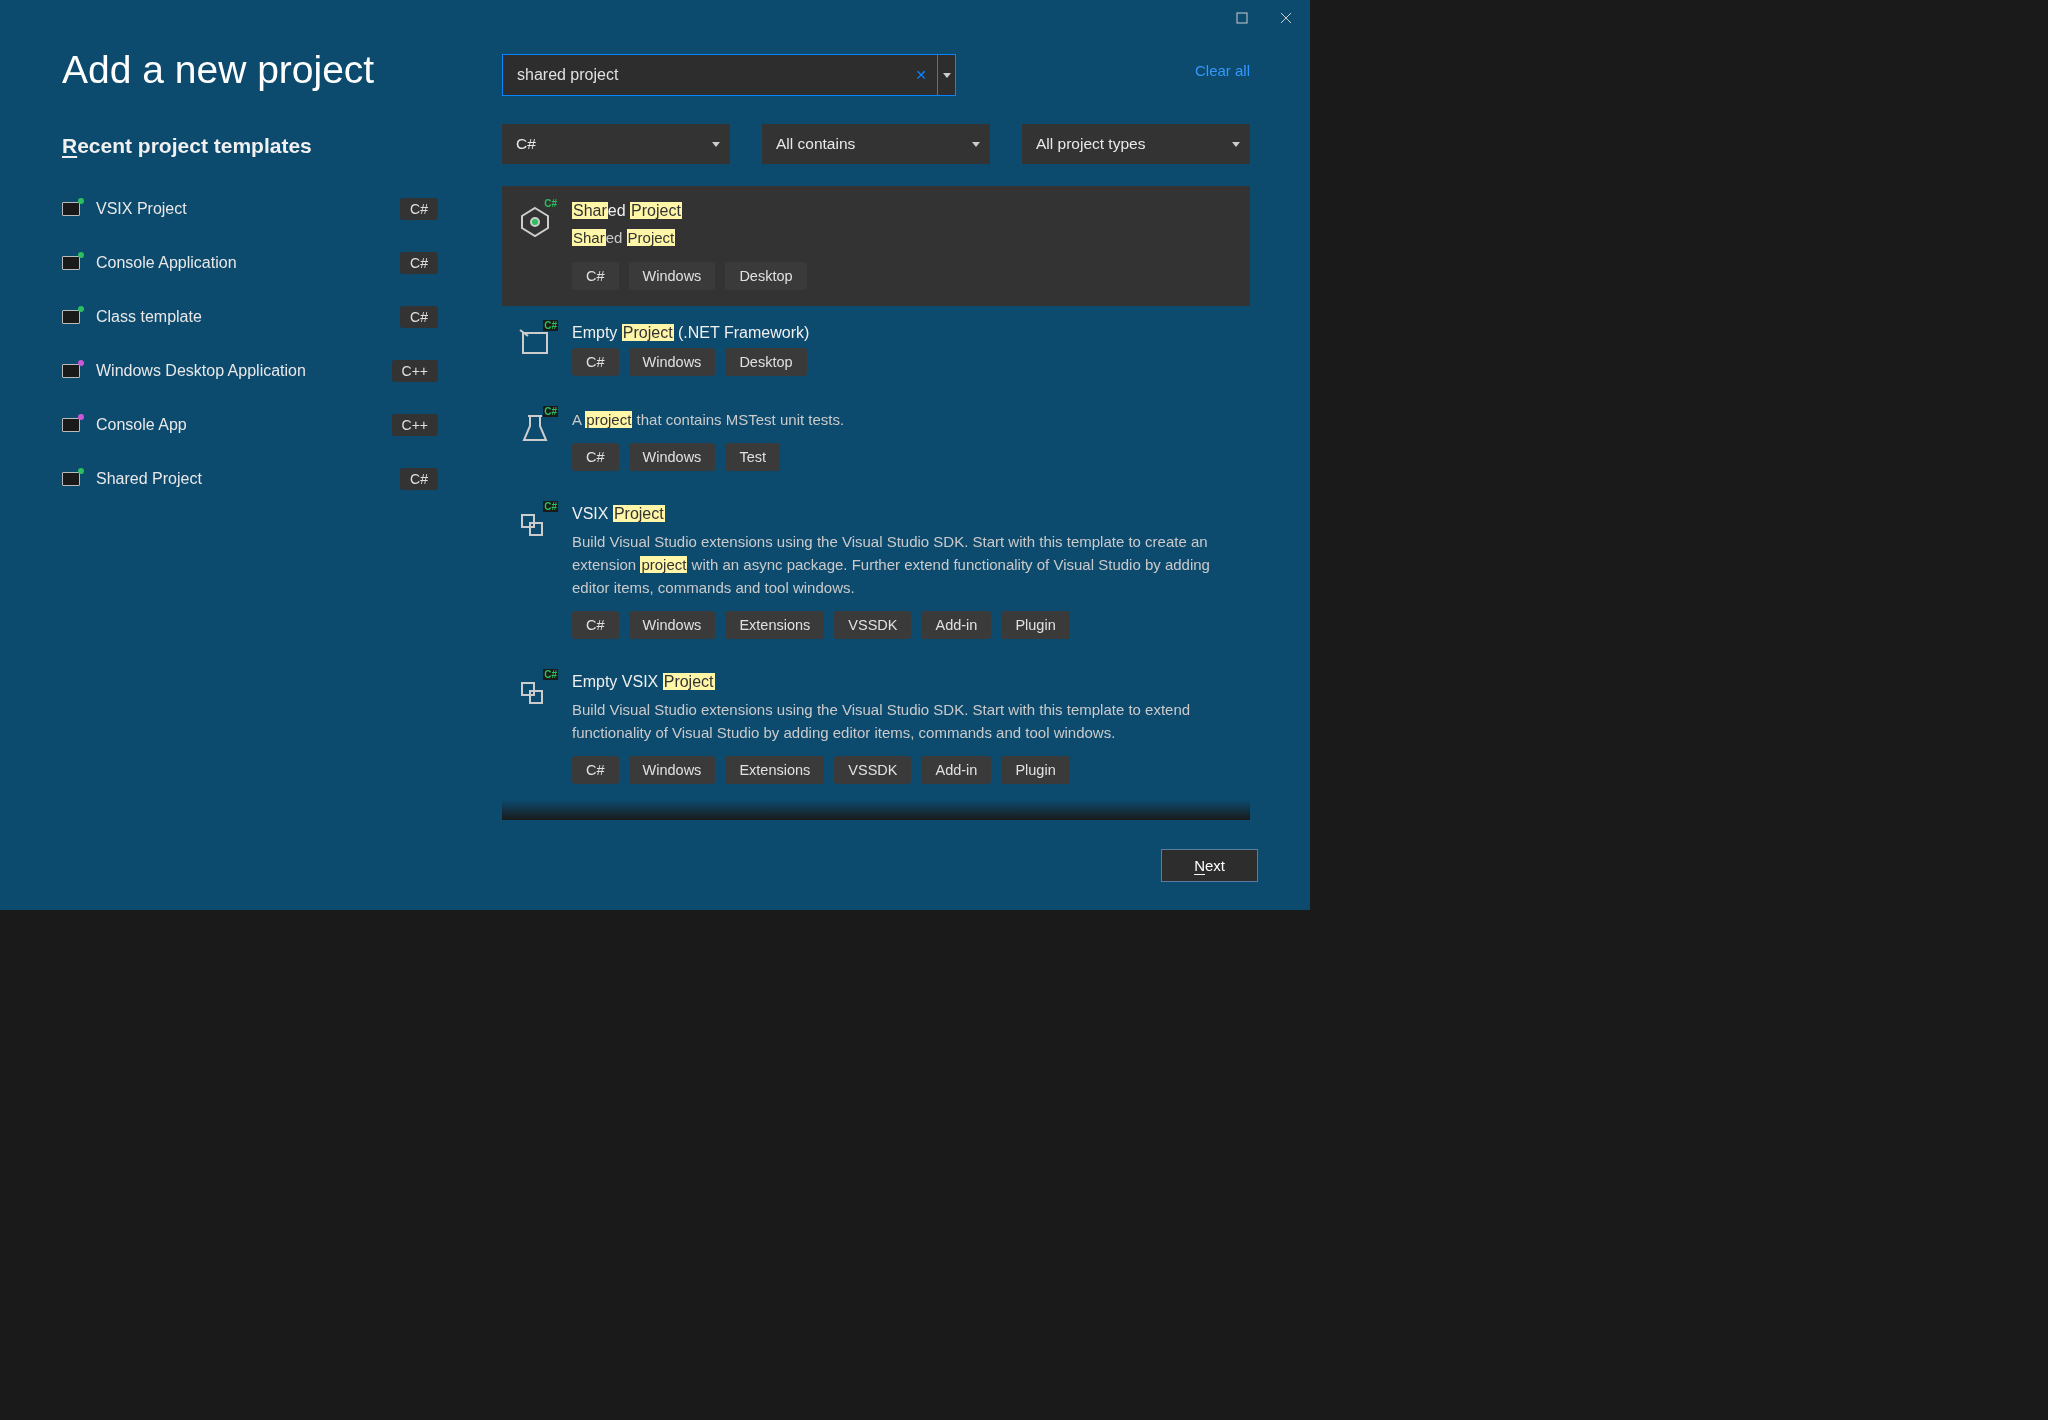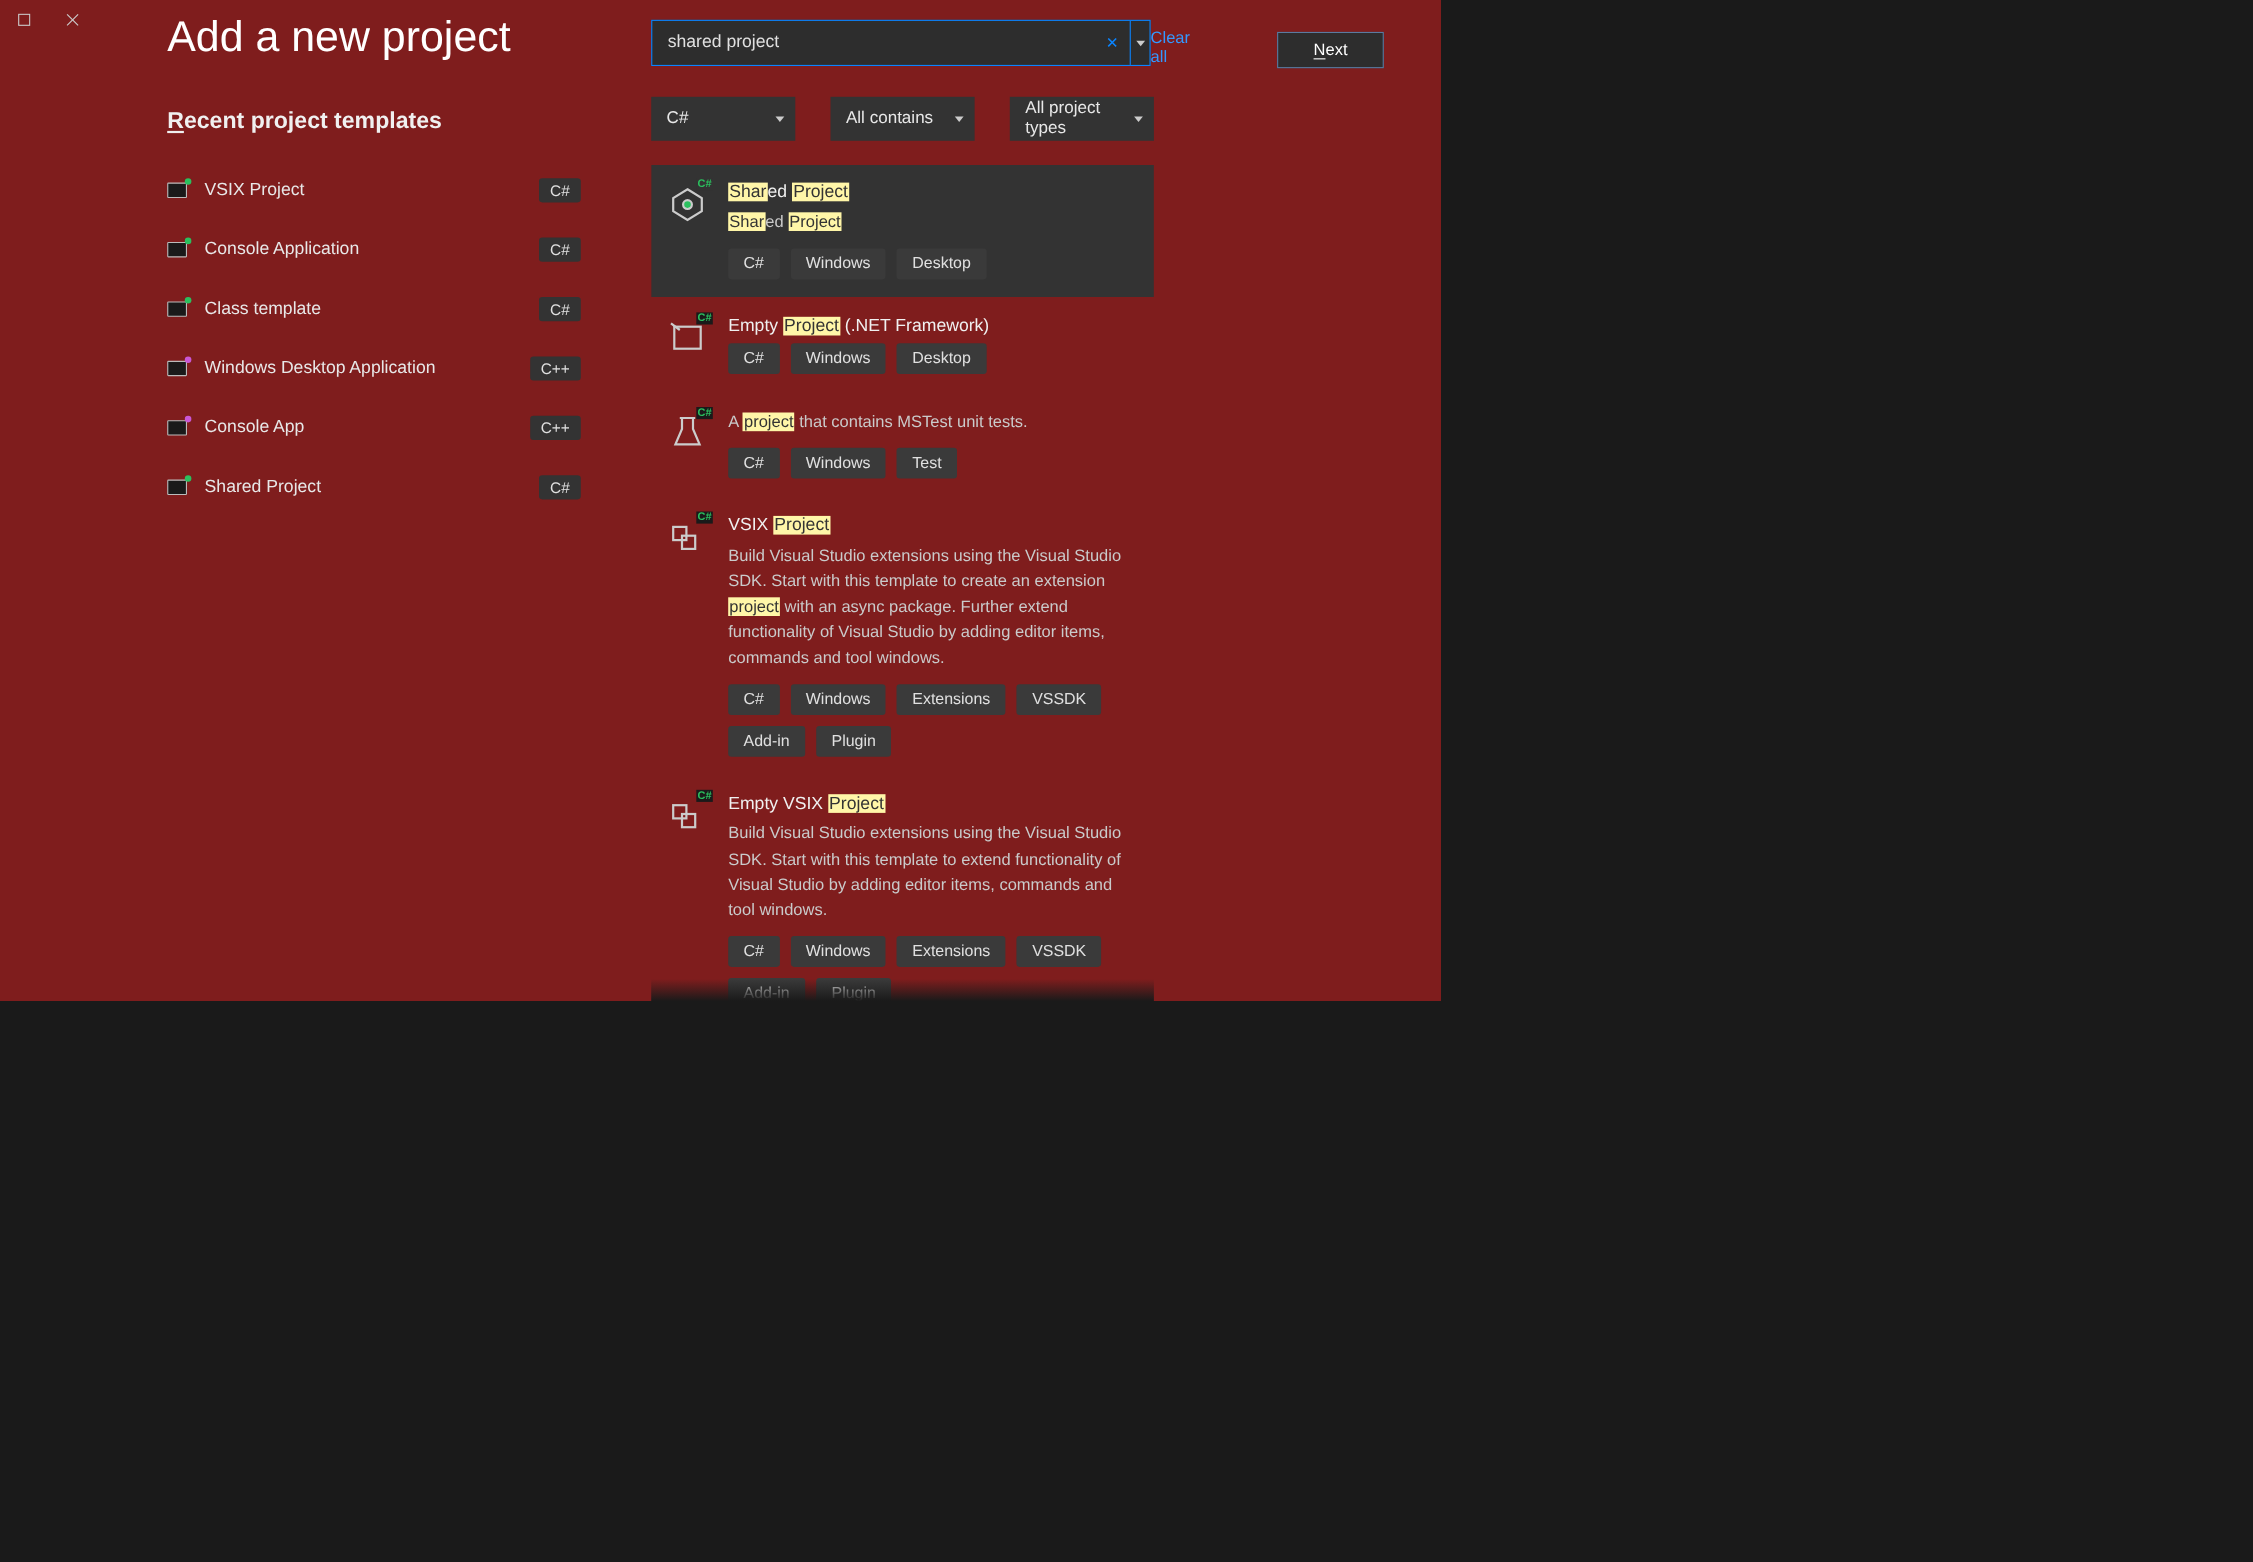--- a/index.html
+++ b/index.html
@@ -7,24 +7,24 @@
   body {
     background: #1a1a1a;
     color: #e0e0e0;
     font-family: "Segoe UI", Tahoma, sans-serif;
     font-size: 15px;
     overflow: hidden;
   }
   .window {
     width: 1310px;
     height: 910px;
-    background: #7f1d1d;
+    background: #0c4a6e;
     position: relative;
     display: flex;
-    flex-direction: row;
+    flex-direction: column;
   }
   .titlebar {
     height: 36px;
     display: flex;
     justify-content: flex-end;
     align-items: center;
     padding-right: 2px;
   }
   .titlebar-btn {
     width: 44px;
@@ -218,21 +218,21 @@
     background: #3a3a3a;
     border-radius: 3px;
     padding: 6px 14px;
     font-size: 14.5px;
     color: #e0e0e0;
   }
   .footer {
     height: 90px;
     display: flex;
     align-items: center;
-    justify-content: center;
+    justify-content: flex-end;
     padding: 0 52px;
   }
   .next-btn {
     border: 1px solid #5a7aa0;
     background: #2d2d2d;
     color: #fff;
     font-size: 15px;
     padding: 7px 32px;
     cursor: pointer;
   }

